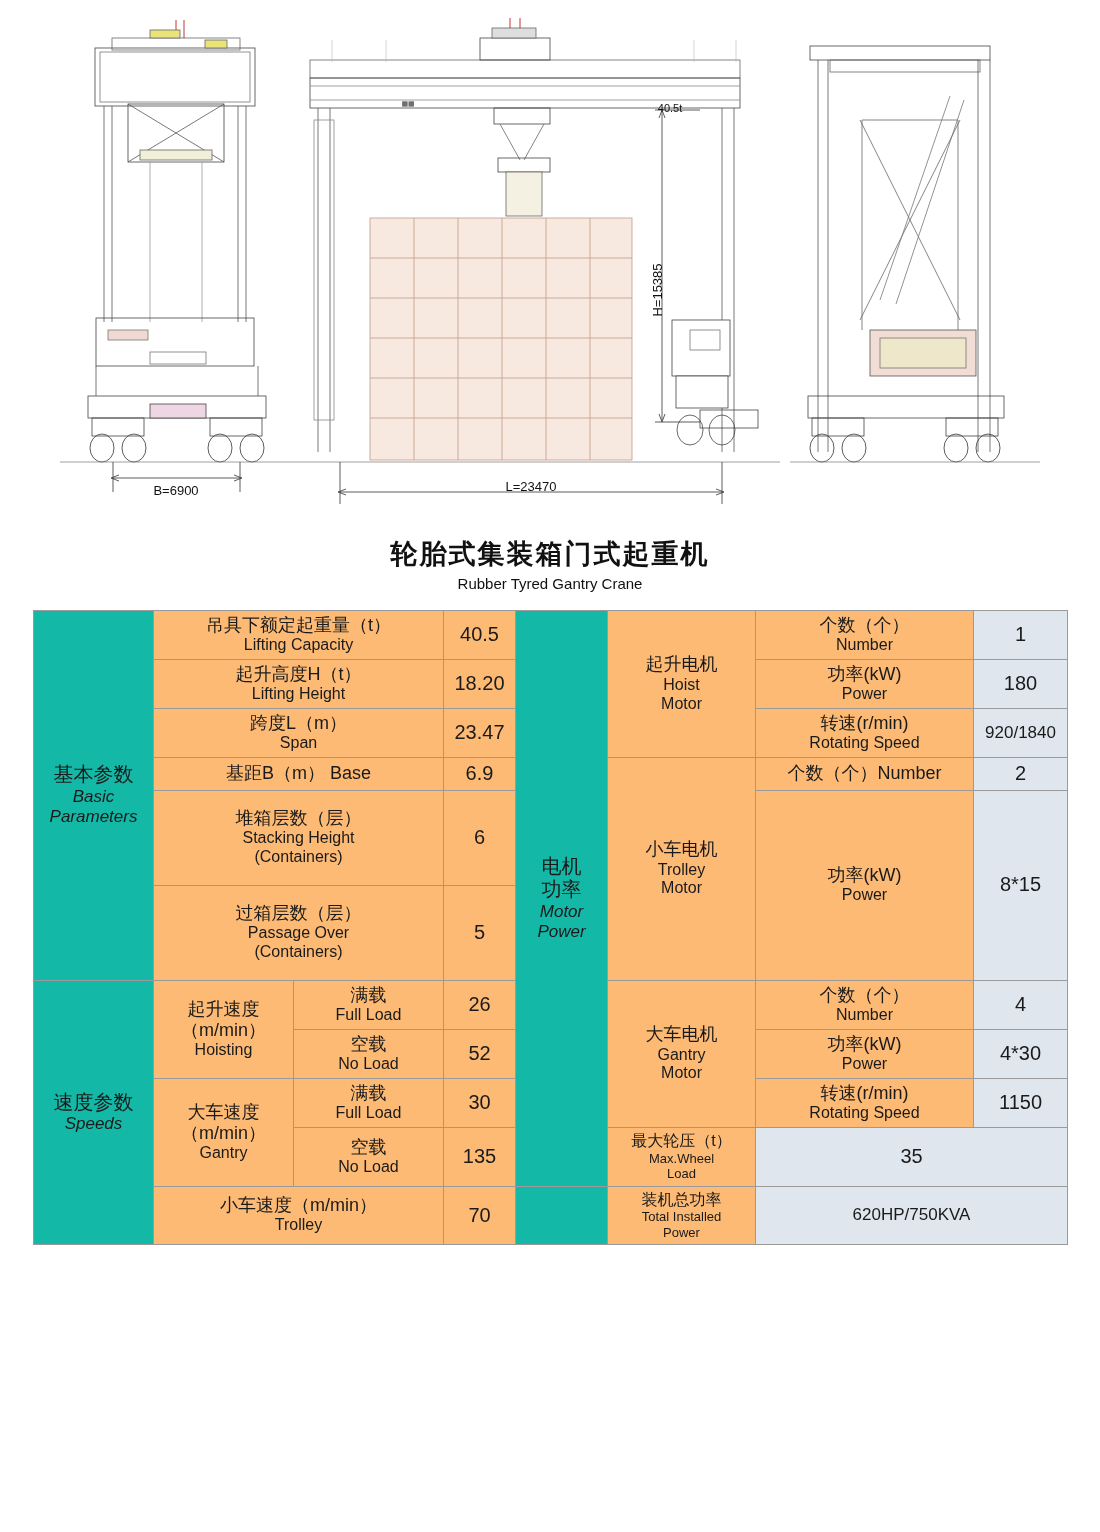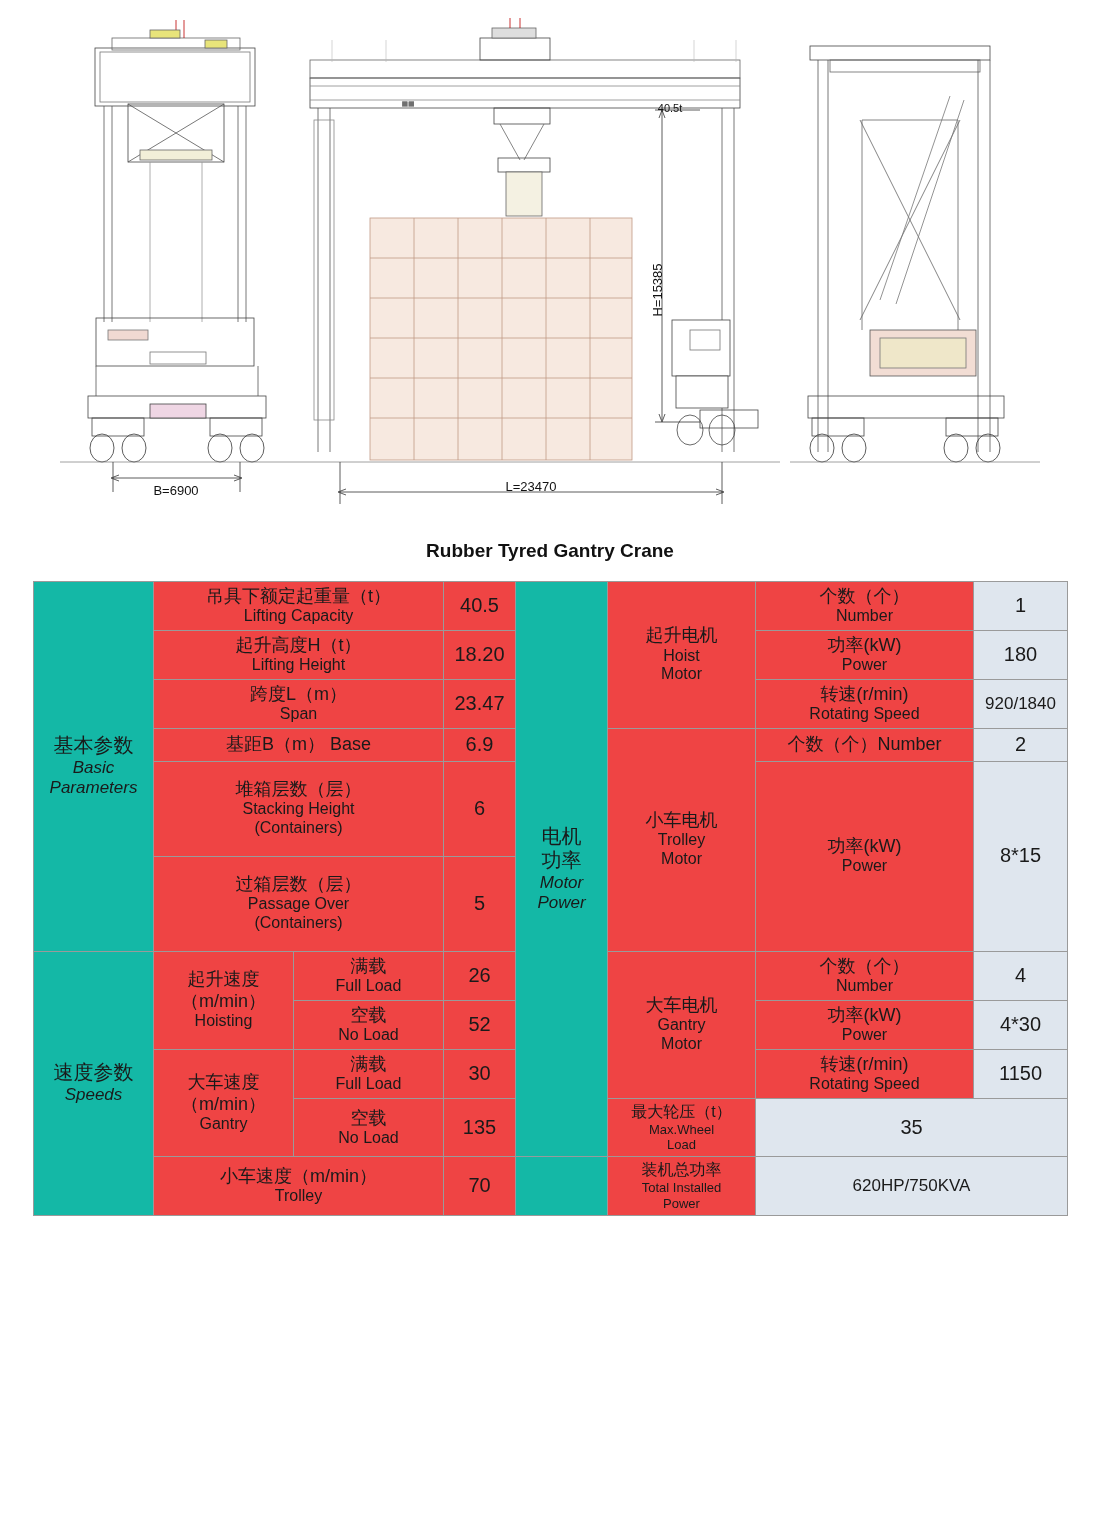--- a/index.html
+++ b/index.html
@@ -27,25 +27,24 @@
     margin-top:8px;
   }
   .title-cn{
     font-size:27px;
     font-weight:bold;
     letter-spacing:2px;
     color:#111;
     line-height:1.25;
   }
   .title-en{
-    font-size:19px;
+    font-size:15px;
     color:#111;
     line-height:1.4;
     margin-top:1px;
-    font-weight:bold;
   }
 
   
   .table-wrap{
     margin:16px auto 0 auto;
     width:1034px;
   }
   table.spec{
     border-collapse:collapse;
     width:100%;
@@ -56,21 +55,21 @@
     text-align:center;
     vertical-align:middle;
     padding:4px 3px;
     line-height:1.18;
   }
   .cn{display:block;}
   .en{display:block;}
 
   
   .c-yellow{background:#14b8a6;}
-  .c-pink{background:#ef4444;}
+  .c-pink{background:#fdba74;}
   .c-blue{background:#dfe6ee;}
   .mid-cn{font-size:18px;}
   .mid-en{font-size:16px;}
   .sm-cn{font-size:16px;}
   .sm-en{font-size:13px;}
   .num{font-size:20px;}
   .num-sm{font-size:17px;}
 
   .grouplabel .cn{font-size:20px;}
   .grouplabel .en{font-size:17px;font-style:italic;}
@@ -250,20 +249,21 @@
 
   <text x="662" y="290" transform="rotate(-90 662 290)" text-anchor="middle" font-family="Liberation Sans, sans-serif" font-size="13" fill="#111">H=15385</text>
   <text x="176" y="495" text-anchor="middle" font-family="Liberation Sans, sans-serif" font-size="13" fill="#111">B=6900</text>
   <text x="531" y="491" text-anchor="middle" font-family="Liberation Sans, sans-serif" font-size="13" fill="#111">L=23470</text>
   <text x="670" y="112" text-anchor="middle" font-family="Liberation Sans, sans-serif" font-size="11" fill="#111">40.5t</text>
   <text x="408" y="106" text-anchor="middle" font-family="Liberation Sans, sans-serif" font-size="7" fill="#333">▦▦</text>
 </svg>
 </div>
 
 <div class="titles">
+  <div class="title-cn">轮胎式集装箱门式起重机</div>
   <div class="title-en">Rubber Tyred Gantry Crane</div>
 </div>
 
 <div class="table-wrap">
 <table class="spec">
   <colgroup>
     <col style="width:120px">
     <col style="width:140px">
     <col style="width:150px">
     <col style="width:72px">

